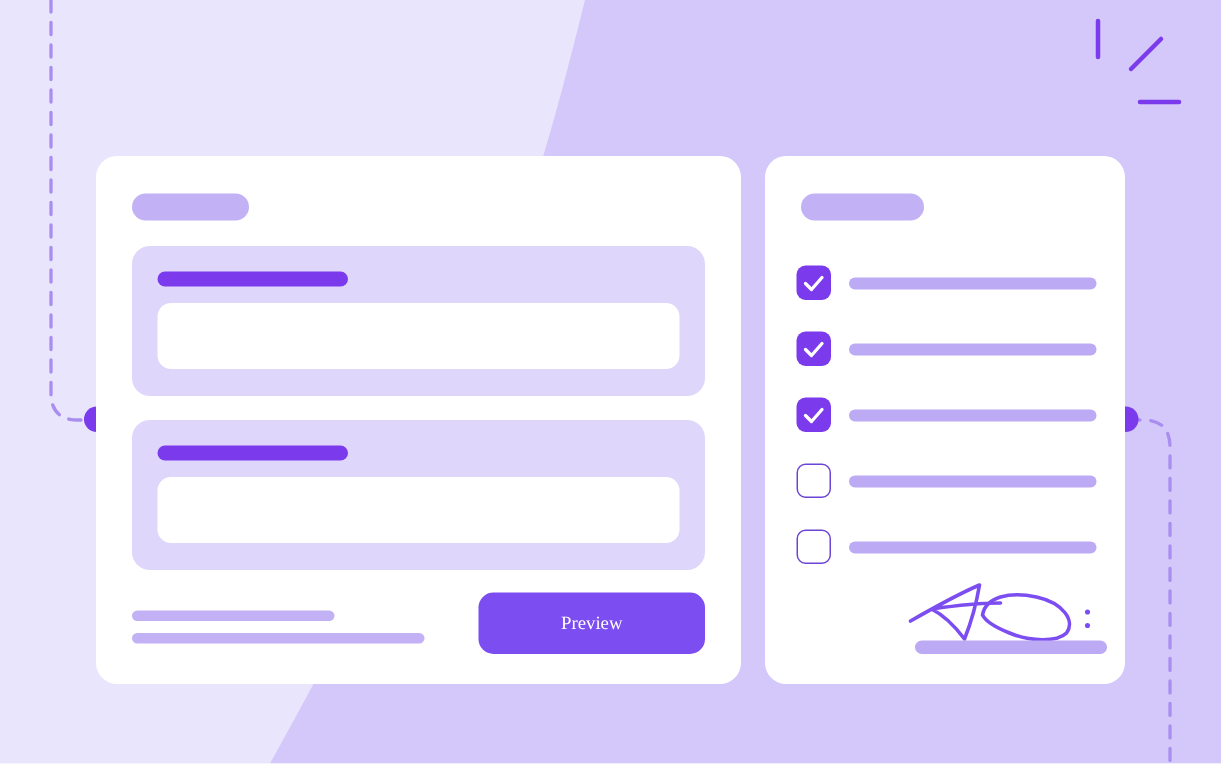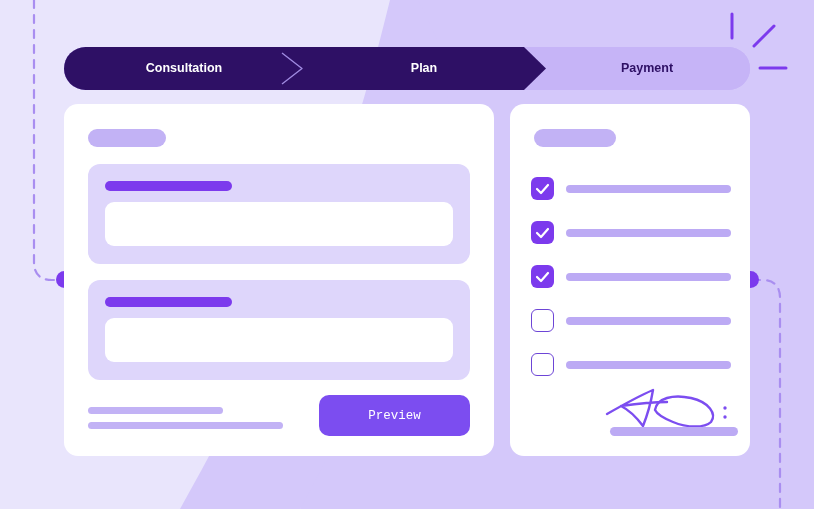--- a/index.html
+++ b/index.html
@@ -150,21 +150,21 @@
   .preview-btn {
     position: absolute;
     left: 255px;
     top: 291px;
     width: 151px;
     height: 41px;
     border-radius: 10px;
     background: #7c4df0;
     color: #ffffff;
     font-size: 12.5px;
-    font-family: Liberation Mono, monospace;
+    font-family: Liberation Serif, serif;
     border: none;
     cursor: pointer;
     padding: 0;
   }
 
   
   .check-row {
     position: absolute;
     left: 21px;
     width: 200px;
@@ -252,30 +252,20 @@
 
   <span class="deco-dot left"></span>
   <span class="deco-dot right"></span>
 
   <svg class="sparkle" viewBox="0 0 80 80">
     <line x1="14" y1="4" x2="14" y2="28" stroke="#7c3aed" stroke-width="3" stroke-linecap="round"></line>
     <line x1="36" y1="36" x2="56" y2="16" stroke="#7c3aed" stroke-width="3" stroke-linecap="round"></line>
     <line x1="42" y1="58" x2="68" y2="58" stroke="#7c3aed" stroke-width="3" stroke-linecap="round"></line>
   </svg>
 
-  <div class="stepper">
-    <svg class="stepper-svg" viewBox="0 0 686 43" preserveAspectRatio="none">
-      <rect x="0" y="0" width="686" height="43" fill="#c6b4f7"></rect>
-      <path d="M 0 0 L 460 0 L 482 21.5 L 460 43 L 0 43 Z" fill="#2e1065"></path>
-      <path d="M 218 6 L 238 21.5 L 218 37" fill="none" stroke="#9f8ae0" stroke-width="1.4" stroke-linejoin="round"></path>
-    </svg>
-    <div class="step-label s0">Consultation</div>
-    <div class="step-label s1">Plan</div>
-    <div class="step-label s2">Payment</div>
-  </div>
 
   <div class="card card-left">
 
     <span class="card-badge" style="left:24px; top:25px; width:78px;"></span>
 
     <div class="field-group g0">
       <span class="field-label"></span>
       <input class="field-input" type="text" placeholder="" style="">
     </div>
 

